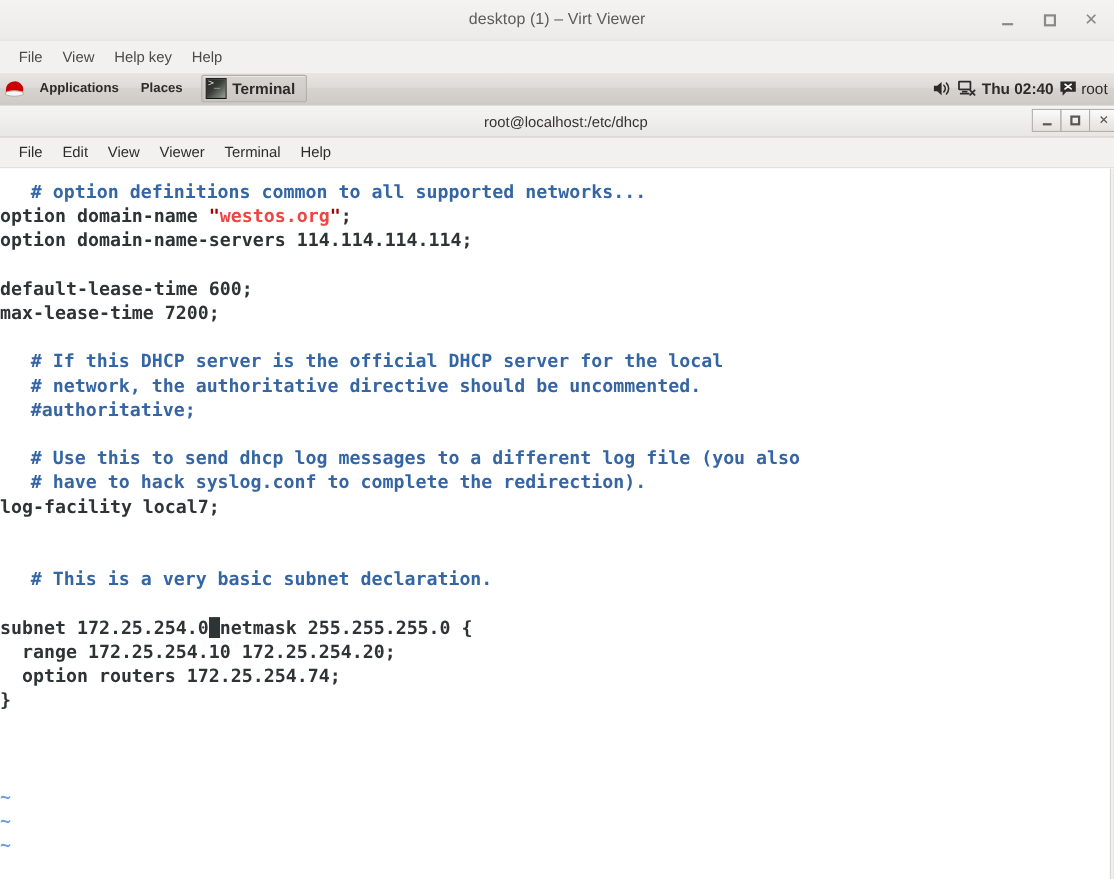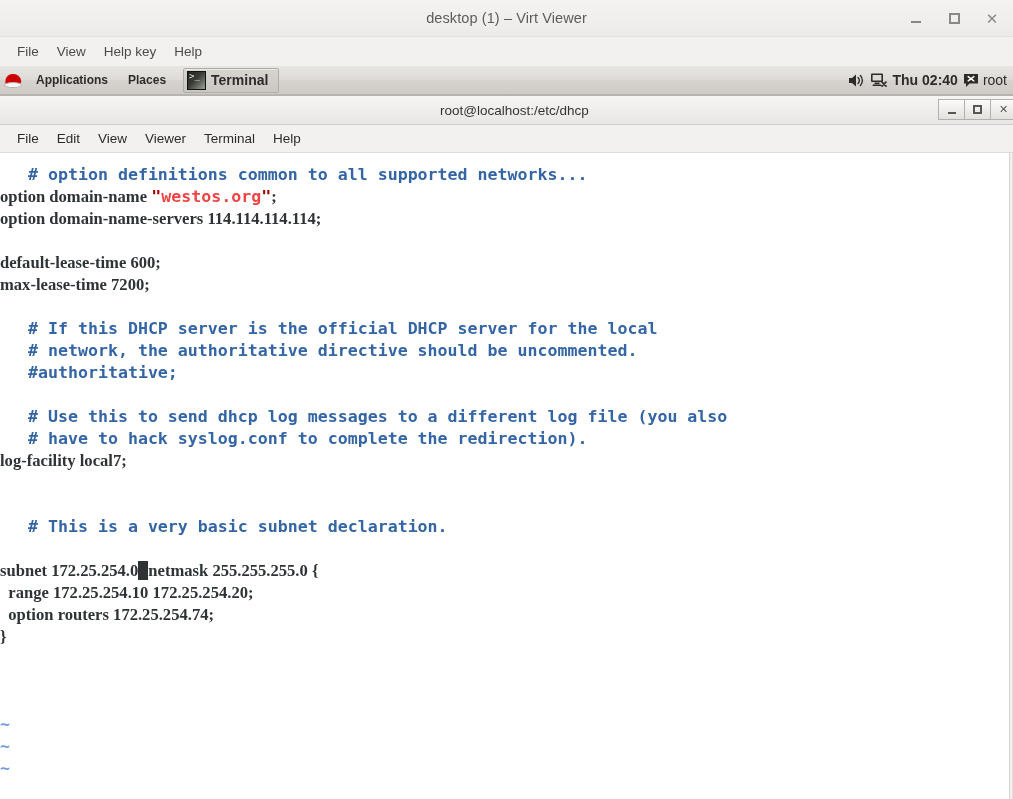--- a/index.html
+++ b/index.html
@@ -291,21 +291,21 @@
     line-height: 22px;
     font-weight: bold;
     color: #2e3436;
     white-space: pre;
     letter-spacing: 0px;
   }
   .ln { height: 22px; }
   .c-comment { color: #3465a4; padding-left: 28px; }
   .c-string  { color: #ef4444; }
   .c-quote   { color: #a40000; }
-  .c-plain   { color: #2e3436; font-family: Liberation Serif, serif; }
+  .c-plain   { color: #2e3436; }
   .c-tilde   { color: #6f9ddb; }
   .cursor {
     background: #2e3436;
     color: #ffffff;
   }
 
   
   #term-scrollbar {
     position: absolute;
     right: 0; top: 0; bottom: 0;

